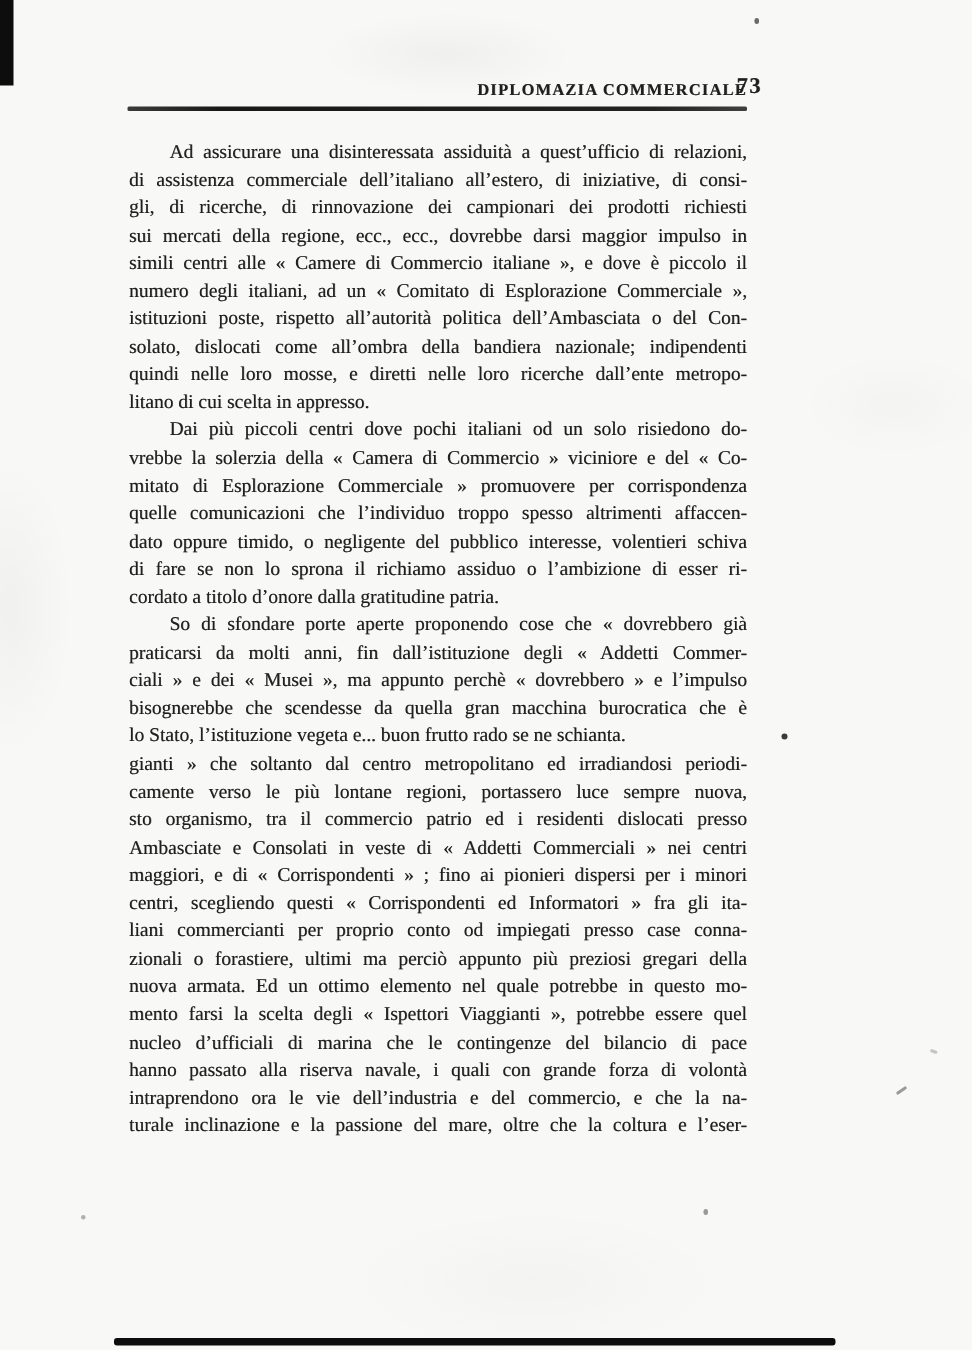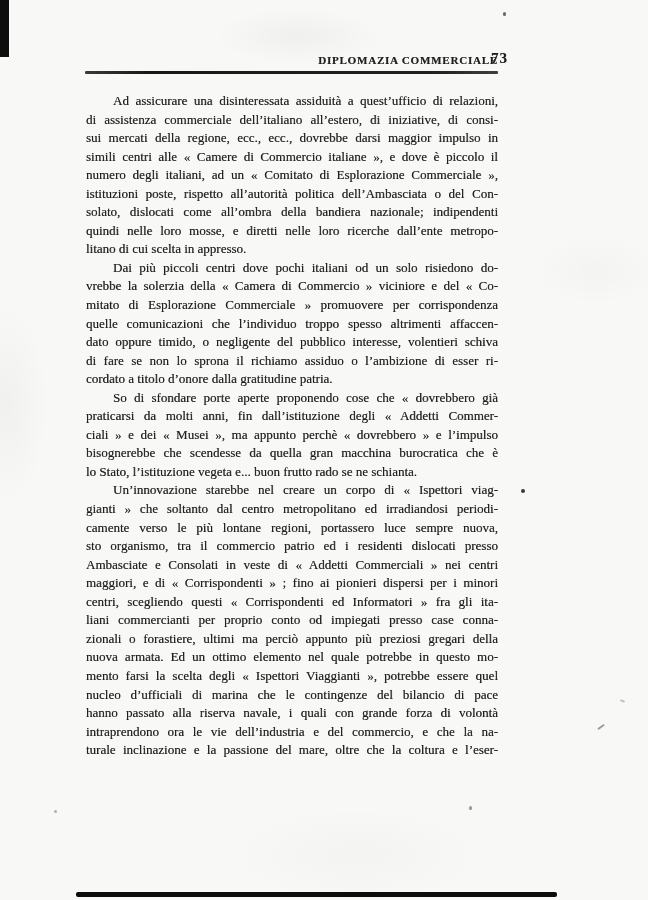--- a/index.html
+++ b/index.html
@@ -94,40 +94,40 @@
   <div class="header-row">
     <span class="header-title">DIPLOMAZIA COMMERCIALE</span>
     <span class="page-number">73</span>
   </div>
 
   <div class="header-rule"></div>
 
   <div class="body-text">
       <div class="line indent"><span>Ad assicurare una disinteressata assiduità a quest’ufficio di relazioni,</span></div>
       <div class="line"><span>di assistenza commerciale dell’italiano all’estero, di iniziative, di consi-</span></div>
+      <div class="line"><span>gli, di ricerche, di rinnovazione dei campionari dei prodotti richiesti</span></div>
       <div class="line"><span>sui mercati della regione, ecc., ecc., dovrebbe darsi maggior impulso in</span></div>
       <div class="line"><span>simili centri alle « </span><span class="it">Camere di Commercio italiane</span><span> », e dove è piccolo il</span></div>
       <div class="line"><span>numero degli italiani, ad un « </span><span class="it">Comitato di Esplorazione Commerciale</span><span> »,</span></div>
       <div class="line"><span>istituzioni poste, rispetto all’autorità politica dell’Ambasciata o del Con-</span></div>
       <div class="line"><span>solato, dislocati come all’ombra della bandiera nazionale; indipendenti</span></div>
       <div class="line"><span>quindi nelle loro mosse, e diretti nelle loro ricerche dall’ente metropo-</span></div>
       <div class="line para-end"><span>litano di cui scelta in appresso.</span></div>
       <div class="line indent"><span>Dai più piccoli centri dove pochi italiani od un solo risiedono do-</span></div>
       <div class="line"><span>vrebbe la solerzia della « Camera di Commercio » viciniore e del « Co-</span></div>
       <div class="line"><span>mitato di Esplorazione Commerciale » promuovere per corrispondenza</span></div>
       <div class="line"><span>quelle comunicazioni che l’individuo troppo spesso altrimenti affaccen-</span></div>
       <div class="line"><span>dato oppure timido, o negligente del pubblico interesse, volentieri schiva</span></div>
       <div class="line"><span>di fare se non lo sprona il richiamo assiduo o l’ambizione di esser ri-</span></div>
       <div class="line para-end"><span>cordato a titolo d’onore dalla gratitudine patria.</span></div>
       <div class="line indent"><span>So di sfondare porte aperte proponendo cose che « dovrebbero già</span></div>
       <div class="line"><span>praticarsi da molti anni, fin dall’istituzione degli « Addetti Commer-</span></div>
       <div class="line"><span>ciali » e dei « Musei », ma appunto perchè « dovrebbero » e l’impulso</span></div>
       <div class="line"><span>bisognerebbe che scendesse da quella gran macchina burocratica che è</span></div>
       <div class="line para-end"><span>lo Stato, l’istituzione vegeta e... buon frutto rado se ne schianta.</span></div>
-      <div class="line indent"><span>Un’innovazione starebbe nel creare un corpo di « </span><span class="it">Ispettori viag-</span></div>
       <div class="line"><span class="it">gianti</span><span> » che soltanto dal centro metropolitano ed irradiandosi periodi-</span></div>
       <div class="line"><span>camente verso le più lontane regioni, portassero luce sempre nuova,</span></div>
       <div class="line"><span>sto organismo, tra il commercio patrio ed i residenti dislocati presso</span></div>
       <div class="line"><span>Ambasciate e Consolati in veste di « Addetti Commerciali » nei centri</span></div>
       <div class="line"><span>maggiori, e di « Corrispondenti » ; fino ai pionieri dispersi per i minori</span></div>
       <div class="line"><span>centri, scegliendo questi « Corrispondenti ed Informatori » fra gli ita-</span></div>
       <div class="line"><span>liani commercianti per proprio conto od impiegati presso case conna-</span></div>
       <div class="line"><span>zionali o forastiere, ultimi ma perciò appunto più preziosi gregari della</span></div>
       <div class="line"><span>nuova armata. Ed un ottimo elemento nel quale potrebbe in questo mo-</span></div>
       <div class="line"><span>mento farsi la scelta degli « Ispettori Viaggianti », potrebbe essere quel</span></div>

